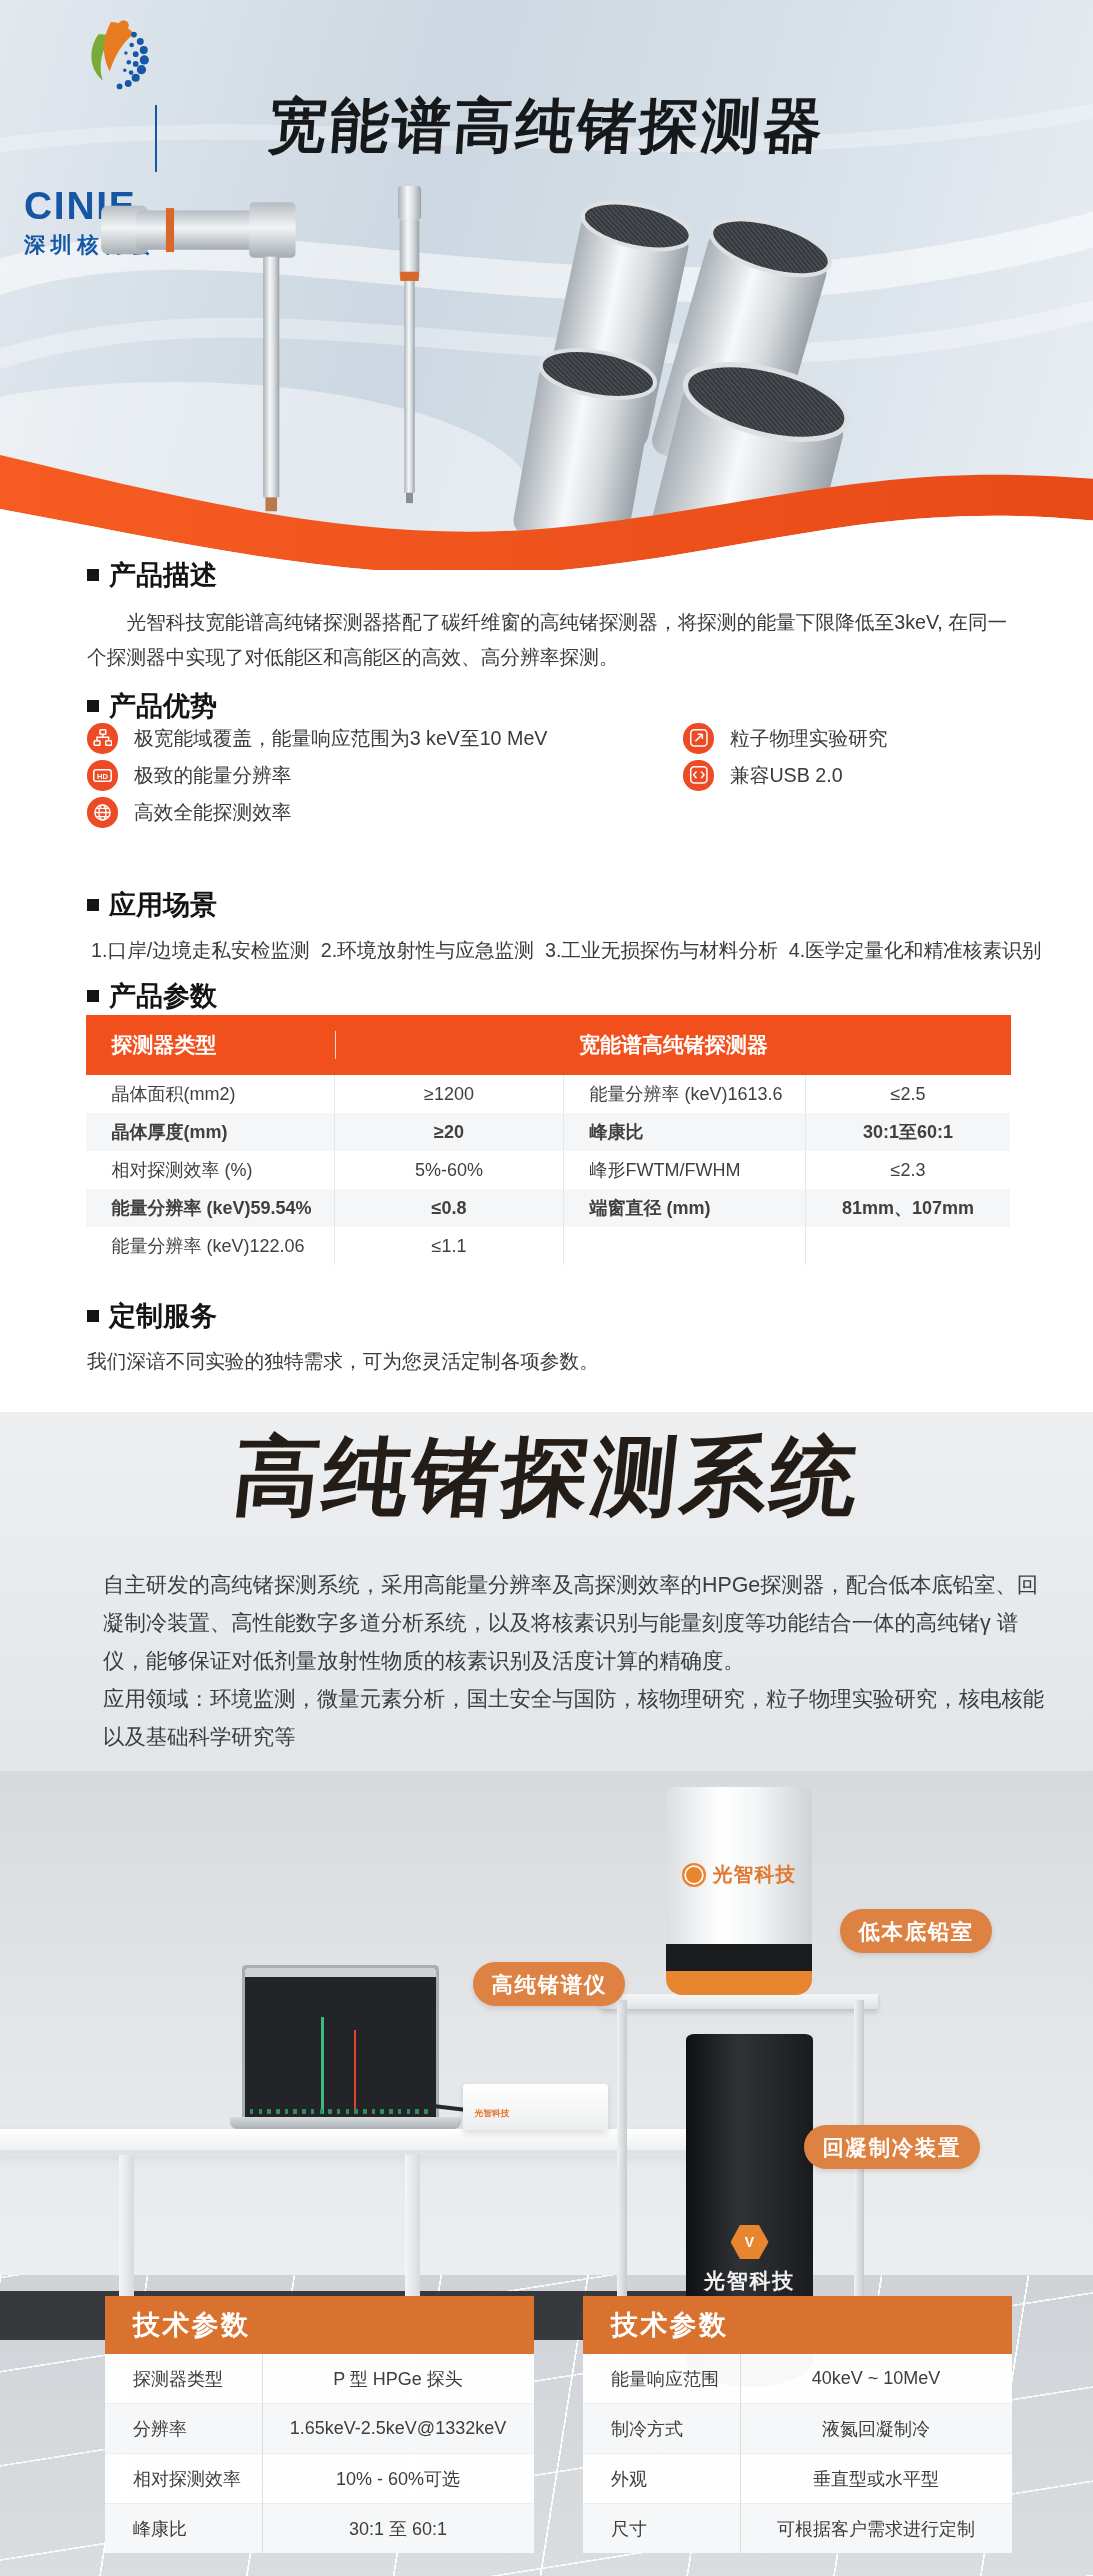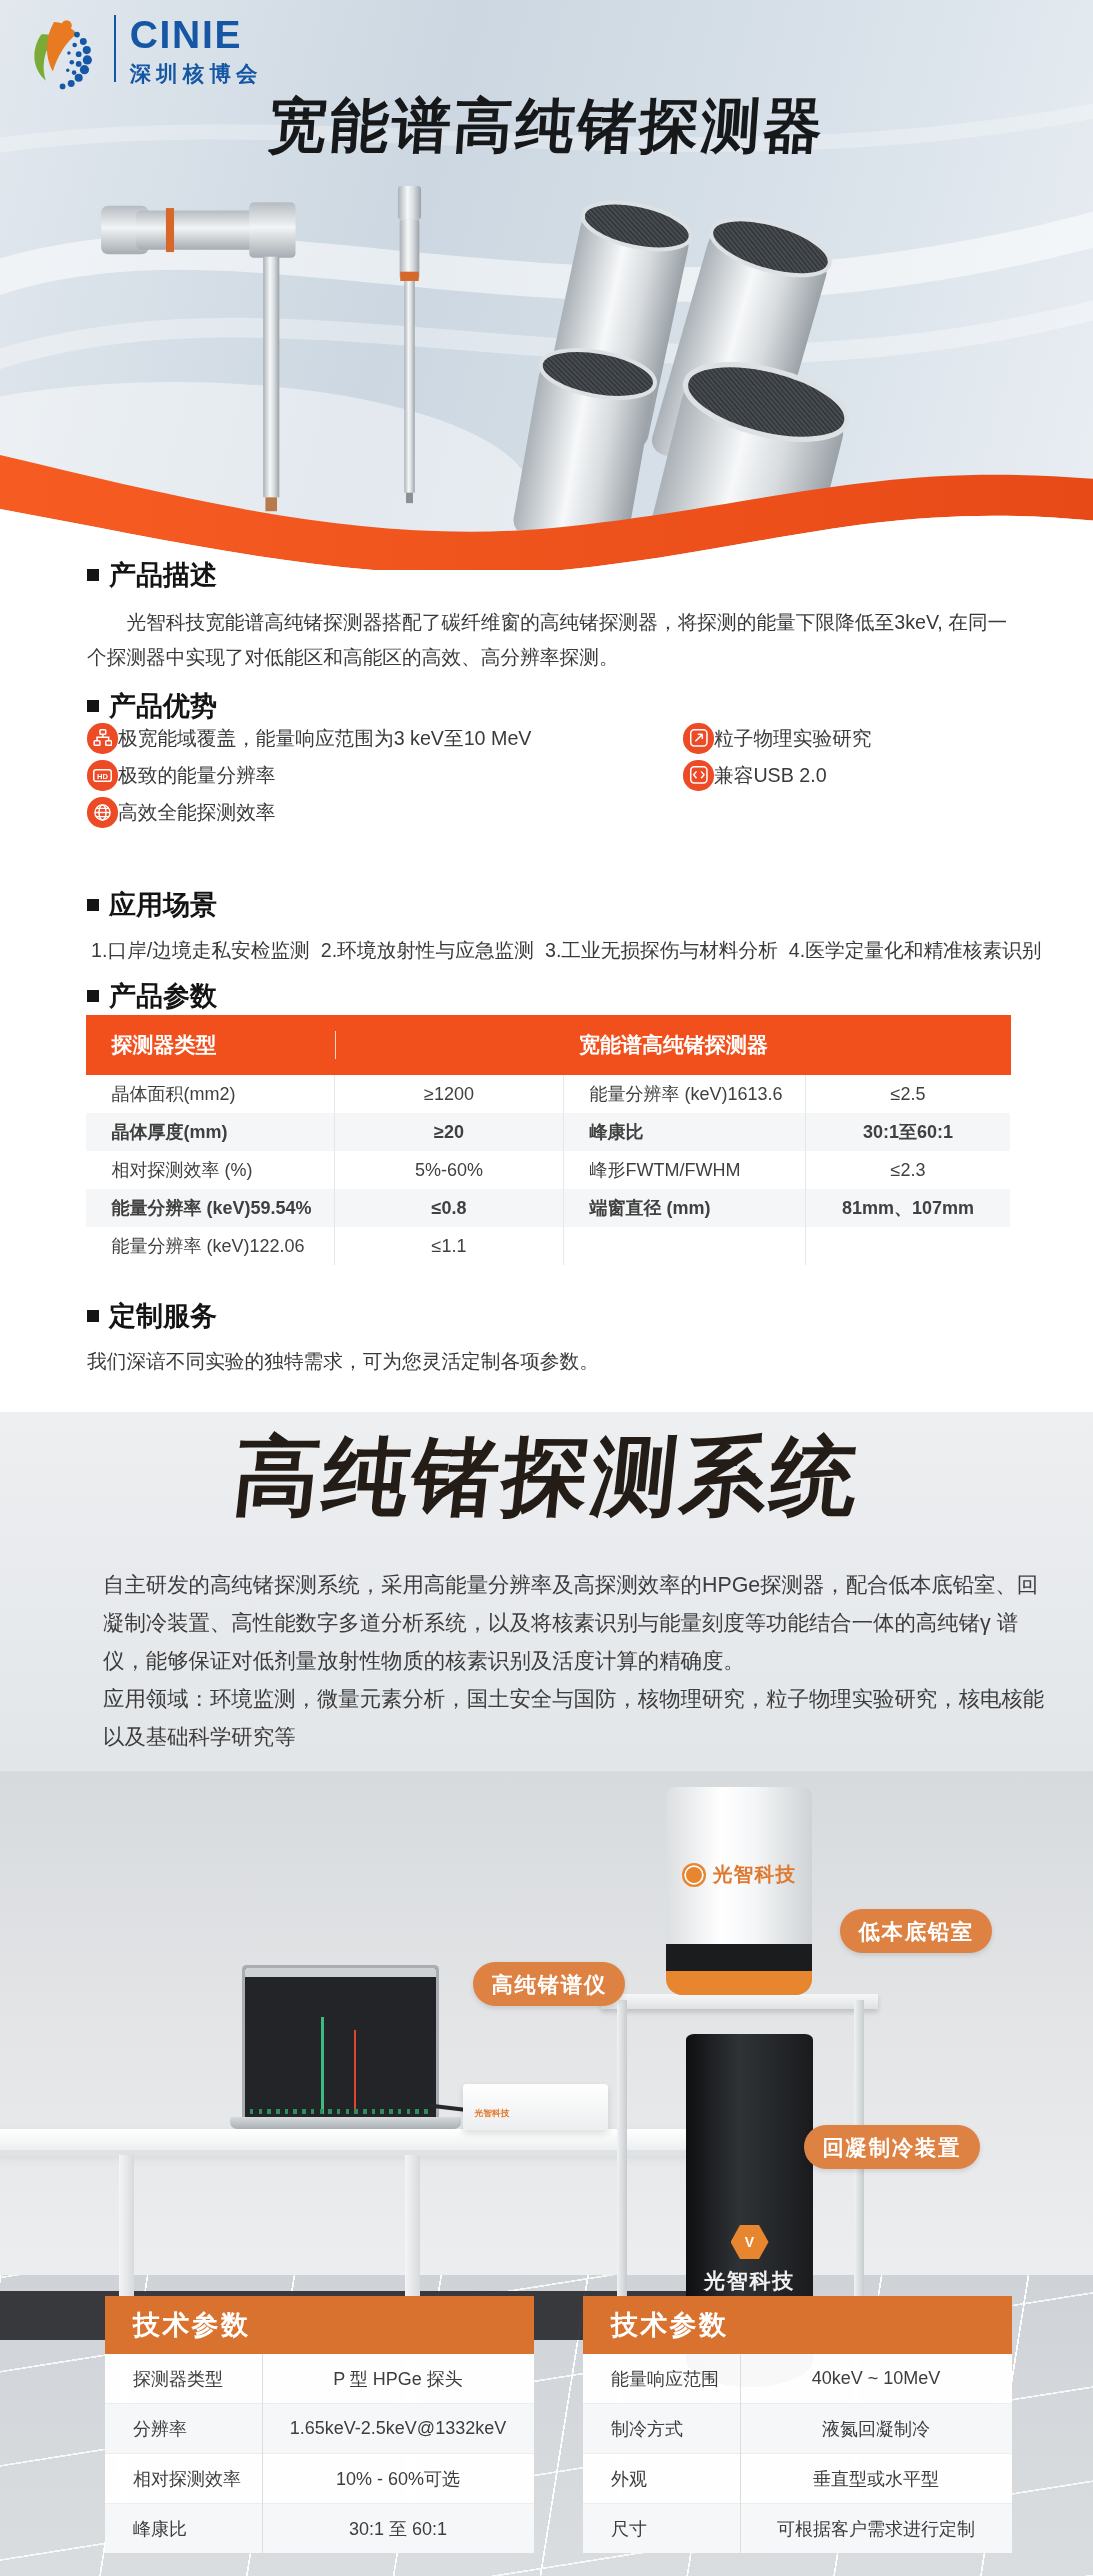--- a/index.html
+++ b/index.html
@@ -2,38 +2,38 @@
 <html style="font-size:9.3px"><head>
 <meta charset="utf-8">
 <style>
   html,body{margin:0;padding:0;background:#ffffff;}
   #page{position:relative;width:1094px;height:2576px;overflow:hidden;background:#ffffff;
         font-family:"Liberation Sans",sans-serif;color:#222;}
   
   .hero{position:absolute;left:0;top:0;width:1094px;height:570px;
         background:linear-gradient(105deg,#e2e8ee 0%,#ccd7e1 38%,#d8e1e9 68%,#e9eef3 100%);}
   .hero-deco{position:absolute;left:0;top:0;width:100%;height:100%;}
-  .logo{position:absolute;left:24px;top:15px;display:flex;align-items:flex-start;gap:14px;}
+  .logo{position:absolute;left:24px;top:15px;display:flex;align-items:flex-end;gap:14px;flex-direction:column;}
   .logo-divider{width:1.7px;height:67px;background:#1557a4;}
   .brand-name{font-size:39px;font-weight:bold;color:#1557a4;letter-spacing:1.7px;line-height:1;}
   .brand-sub{font-size:21.4px;font-weight:bold;color:#1557a4;letter-spacing:5.2px;margin-top:4.6px;}
   .hero-title{position:absolute;left:0;right:0;top:87px;text-align:center;}
   .hero-title span{display:inline-block;font-size:59px;font-weight:900;color:#17181a;
                    letter-spacing:2.9px;transform:skewX(-4deg);}
   .hero-art{position:absolute;left:78px;top:165px;width:943px;height:365px;}
   .wave{position:absolute;left:0;top:429px;width:1094px;height:141px;}
   
   .sec-h{position:absolute;display:flex;align-items:center;gap:10.4px;
          font-size:27px;font-weight:bold;color:#141414;}
   .sq{width:11.6px;height:11.6px;background:#141414;flex:0 0 auto;}
   .para{position:absolute;font-size:19.7px;color:#3a3a3a;line-height:1.8;}
   .indent{text-indent:2em;}
   .prewrap{white-space:pre-wrap;}
   
-  .adv{position:absolute;display:flex;align-items:center;height:32px;}
+  .adv{position:absolute;display:flex;align-items:center;gap:16px;height:32px;}
   .adv-ic{width:31px;height:31px;background:#ed4a26;border-radius:15px;
           display:flex;align-items:center;justify-content:center;flex:0 0 auto;}
   .adv-t{font-size:19.7px;color:#3a3a3a;}
   
   .params-table{position:absolute;left:86px;top:1015px;width:925px;font-size:18px;color:#404040;}
   .pt-head{display:flex;height:60px;background:#f1501d;color:#fff;font-weight:bold;font-size:21px;align-items:center;}
   .pt-h1{width:249px;padding-left:25.5px;box-sizing:border-box;}
   .pt-h2{flex:1;text-align:center;border-left:1.2px solid rgba(255,255,255,.75);}
   .pt-body{display:grid;grid-template-columns:249px 229px 242px 204px;}
   .pt-cell{height:38px;display:flex;align-items:center;box-sizing:border-box;

